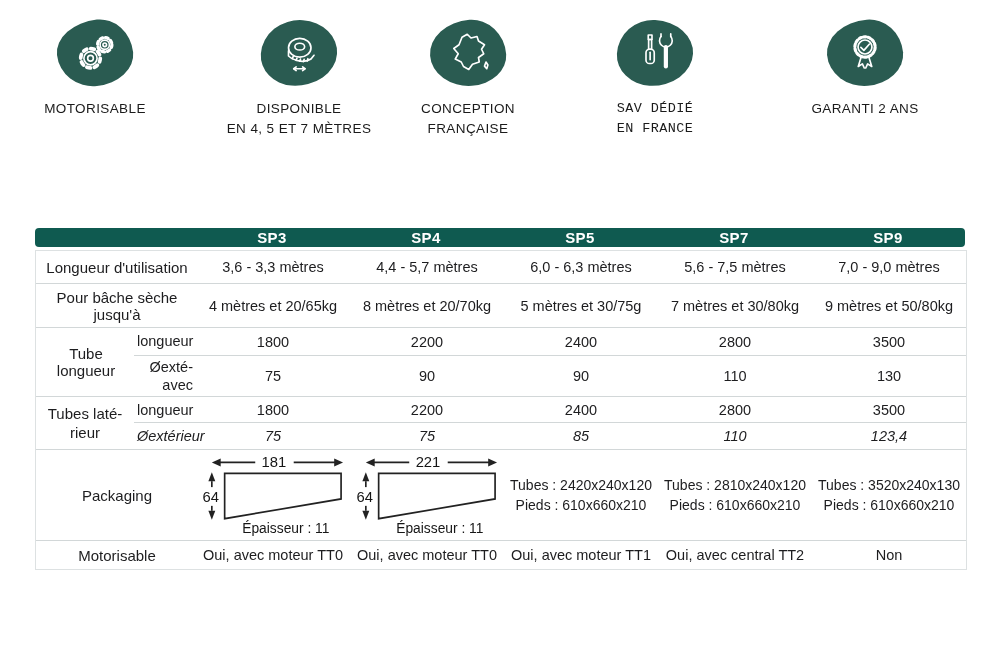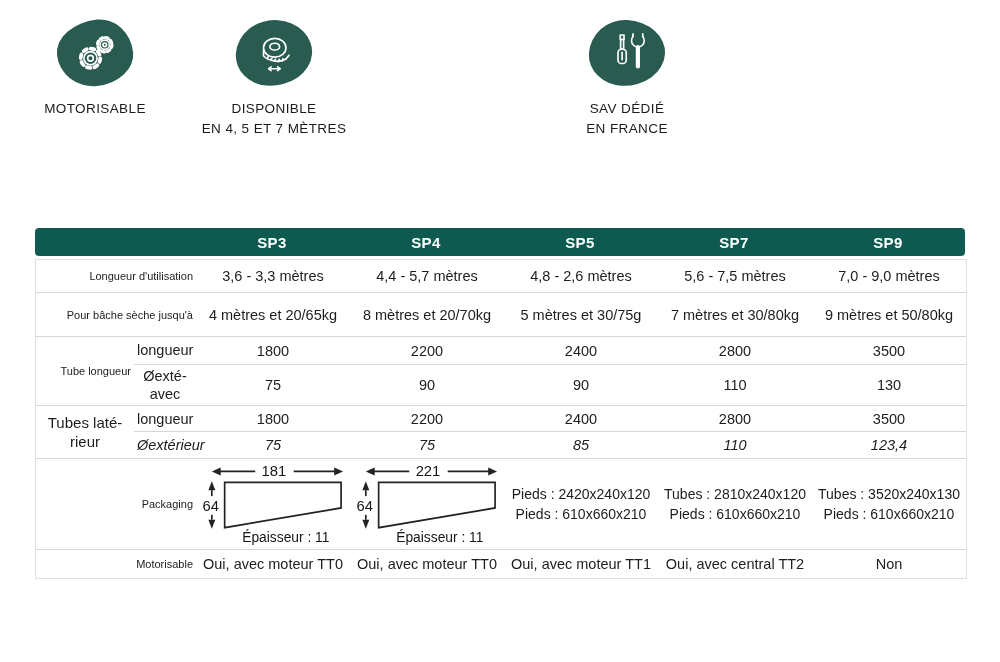--- a/index.html
+++ b/index.html
@@ -12,21 +12,21 @@
   *{box-sizing:border-box;margin:0;padding:0;}
   html,body{background:#ffffff;}
   body{
     width:1000px;height:662px;overflow:hidden;
     font-family:"Liberation Sans", sans-serif;
     color:var(--ink);
   }
   
   .features{position:relative;height:150px;margin-top:16px;}
   .feature{position:absolute;top:0;width:190px;text-align:center;}
-  .f1{left:0;} .f2{left:179px;} .f3{left:373px;} .f4{left:532px;} .f5{left:770px;}
+  .f1{left:0;} .f2{left:204px;} .f3{left:373px;} .f4{left:560px;font-family:Liberation Mono, monospace;} .f5{left:770px;}
   .blob{
     width:76px;height:66px;margin:4px auto 0;
     background:var(--blob);
     display:flex;align-items:center;justify-content:center;
   }
   .b1{border-radius:57% 43% 52% 48% / 47% 55% 45% 53%;transform:rotate(-6deg);}
   .b2{border-radius:52% 48% 57% 43% / 55% 47% 53% 45%;transform:rotate(4deg);}
   .b3{border-radius:55% 45% 48% 52% / 50% 56% 44% 50%;transform:rotate(-4deg);}
   .b4{border-radius:48% 52% 55% 45% / 54% 48% 52% 46%;transform:rotate(3deg);}
   .b5{border-radius:56% 44% 50% 50% / 48% 54% 46% 52%;transform:rotate(-5deg);}
@@ -37,32 +37,32 @@
   .feature-label{
     margin-top:13px;font-size:13.5px;letter-spacing:.4px;
     color:#1b1b1b;white-space:pre-line;line-height:1.45;font-weight:500;
   }
   
   .spec{margin:62px 35px 0;}
   table{border-collapse:separate;border-spacing:0;table-layout:fixed;width:930px;}
   col.c-label{width:98px;} col.c-sub{width:62px;} col.c-d{width:154px;}
   .hdr-table th{
     background:var(--teal);color:#fff;font-size:15px;font-weight:700;
-    letter-spacing:.4px;height:28px;text-align:center;vertical-align:middle;
+    letter-spacing:.4px;height:19px;text-align:center;vertical-align:middle;
   }
   .hdr-table th:first-child{border-radius:4px 0 0 4px;}
   .hdr-table th:last-child{border-radius:0 4px 4px 0;}
   .body-table{margin-top:3px;border:1px solid var(--line-soft);}
   .body-table td{
     font-size:14.5px;text-align:center;vertical-align:middle;
     padding:2px 3px;color:var(--ink);
   }
-  td.rlabel{text-align:right;padding-left:5px;font-size:11px;}
+  td.rlabel{text-align:center;padding-left:5px;font-size:15px;}
   td.rlabel-c{text-align:center;font-size:15px;line-height:1.3;}
-  td.sub{font-size:14.5px;line-height:1.25;}
+  td.sub{font-size:14.5px;line-height:1.25;text-align:right;}
   tr.h34 td{height:33px;} tr.h44 td{height:44px;margin-left:12px;} tr.h28 td{height:28px;}
   tr.h38 td{height:37px;} tr.h26 td{height:26px;} tr.h27 td{height:27px;font-style:italic;}
   tr.h92 td{height:91px;} tr.h28b td{height:28px;}
   td.bline{border-bottom:1px solid var(--line);}
   .pkg-text{line-height:1.45;font-size:14px;}
   svg.pkg{display:block;margin:0 auto;width:148px;height:84px;}
   svg.pkg line,svg.pkg polygon.box{stroke:#222;stroke-width:1.7;fill:none;}
   svg.pkg polygon.ah{fill:#222;stroke:none;}
   svg.pkg text{font-family:"Liberation Sans",sans-serif;fill:#161616;}
   svg.pkg text.num{font-size:15px;text-anchor:middle;}
@@ -100,39 +100,65 @@
           <path d="M23 39.5 l1.4 -3 M28 41.8 l1.3 -3 M33 43 l1 -3 M38 43.4 l0.9 -3 M43 42.6 l0.9 -3"></path>
           <path d="M25 53 h15"></path>
           <path d="M25 53 l3.2 -2.4 M25 53 l3.2 2.4 M40 53 l-3.2 -2.4 M40 53 l-3.2 2.4"></path>
         </g>
       </svg>
     </div>
     <div class="feature-label">DISPONIBLE
 EN 4, 5 ET 7 MÈTRES</div>
   </div>
 
+  <div class="feature f3">
+    <div class="blob b3">
+      <svg viewBox="0 0 64 64">
+        <g class="icon-art">
+          <path d="M24 11 L31 7 L36 12 L44 10 L46 16 L54 21 L50 27 L53 33 L46 38 L47 44 L38 47 L33 54 L26 50 L23 44 L15 40 L19 33 L13 26 L20 21 Z"></path>
+          <path d="M56 44 l2.5 4 -1.5 5 -3 -3.5 z"></path>
+        </g>
+      </svg>
+    </div>
+    <div class="feature-label">CONCEPTION
+FRANÇAISE</div>
+  </div>
 
   <div class="feature f4">
     <div class="blob b4">
       <svg viewBox="0 0 64 64">
         <g class="icon-art">
           <path d="M23 8 h5 v6 h-5 z"></path>
           <path d="M23.5 14 h4 v13 h-4 z"></path>
           <rect x="20" y="27" width="11" height="19" rx="4.5"></rect>
           <path d="M25.5 31 v10"></path>
           <path d="M40 10 a8.5 8.5 0 1 0 13 0"></path>
           <path d="M40 10 v-3.5 M53 10 v-3.5"></path>
           <path d="M46.5 24 v26" stroke-width="5.6"></path>
         </g>
       </svg>
     </div>
     <div class="feature-label">SAV DÉDIÉ
 EN FRANCE</div>
   </div>
 
+  <div class="feature f5">
+    <div class="blob b5">
+      <svg viewBox="0 0 64 64">
+        <g class="icon-art">
+          <circle cx="32" cy="24" r="13.5" stroke-width="4.2" stroke-dasharray="3.4 2.7"></circle>
+          <circle cx="32" cy="24" r="9.3"></circle>
+          <path d="M26.5 24.5 l4 4 7.5 -8.5"></path>
+          <path d="M27 37 L23 50 L28.5 46.5 L31 52"></path>
+          <path d="M37 37 L41 50 L35.5 46.5 L33 52"></path>
+        </g>
+      </svg>
+    </div>
+    <div class="feature-label">GARANTI 2 ANS</div>
+  </div>
 </div>
 
 <div class="spec">
 
   <table class="hdr-table">
     <colgroup>
       <col class="c-label">
         <col class="c-sub">
       <col class="c-d">
         <col class="c-d">
@@ -161,21 +187,21 @@
         <col class="c-d">
         <col class="c-d">
         <col class="c-d">
     </colgroup>
 
     <tbody>
         <tr class="h34">
       <td colspan="2" class="rlabel bline">Longueur d'utilisation</td>
       <td class="bline">3,6 - 3,3 mètres</td>
       <td class="bline">4,4 - 5,7 mètres</td>
-      <td class="bline">4,8 - 2,6 mètres</td>
+      <td class="bline">6,0 - 6,3 mètres</td>
       <td class="bline">5,6 - 7,5 mètres</td>
       <td class="bline">7,0 - 9,0 mètres</td>
     </tr>
 
     <tr class="h44">
       <td colspan="2" class="rlabel bline">Pour bâche sèche jusqu'à</td>
       <td class="bline">4 mètres et 20/65kg</td>
       <td class="bline">8 mètres et 20/70kg</td>
       <td class="bline">5 mètres et 30/75g</td>
       <td class="bline">7 mètres et 30/80kg</td>
@@ -247,21 +273,21 @@
           <polygon class="ah" points="13,19 9.5,28 16.5,28"></polygon>
           <line x1="13" y1="28" x2="13" y2="34"></line>
           <text class="num" x="12" y="49">64</text>
           <line x1="13" y1="53" x2="13" y2="58"></line>
           <polygon class="ah" points="13,67 9.5,58 16.5,58"></polygon>
           <text class="eps" x="88" y="81">Épaisseur : 11</text>
         </svg>
       </td>
       <td class="bline">
         <div class="pkg-text">
-          <div>Pieds : 2420x240x120</div>
+          <div>Tubes : 2420x240x120</div>
           <div>Pieds : 610x660x210</div>
         </div>
       </td>
       <td class="bline">
         <div class="pkg-text">
           <div>Tubes : 2810x240x120</div>
           <div>Pieds : 610x660x210</div>
         </div>
       </td>
       <td class="bline">

